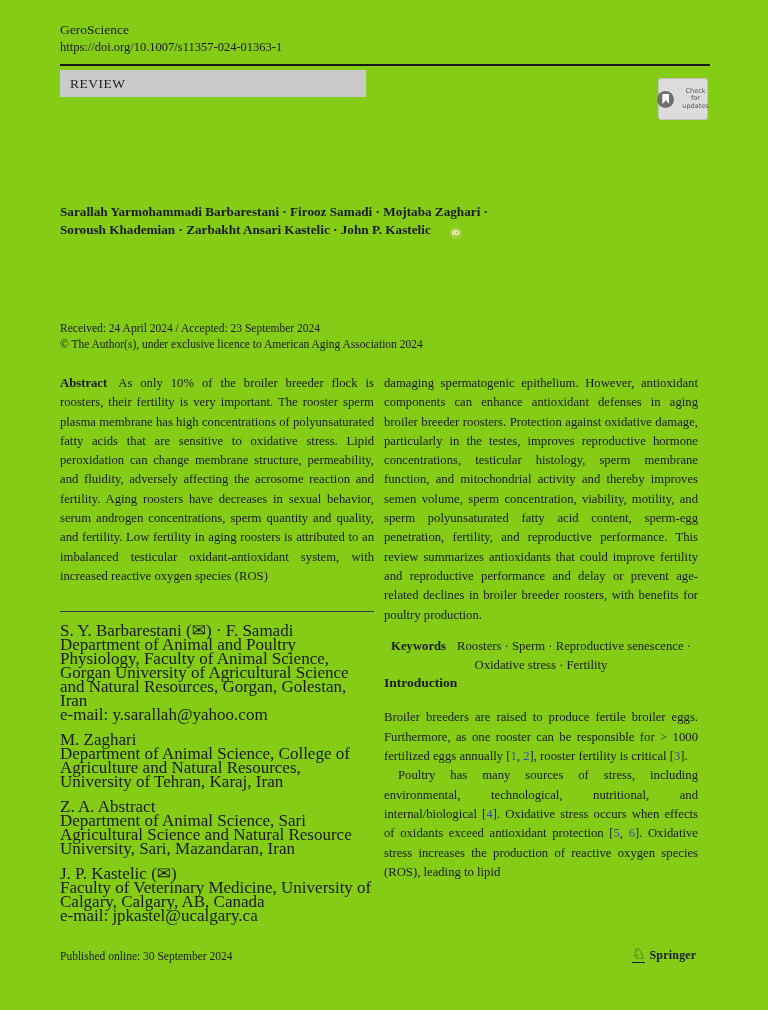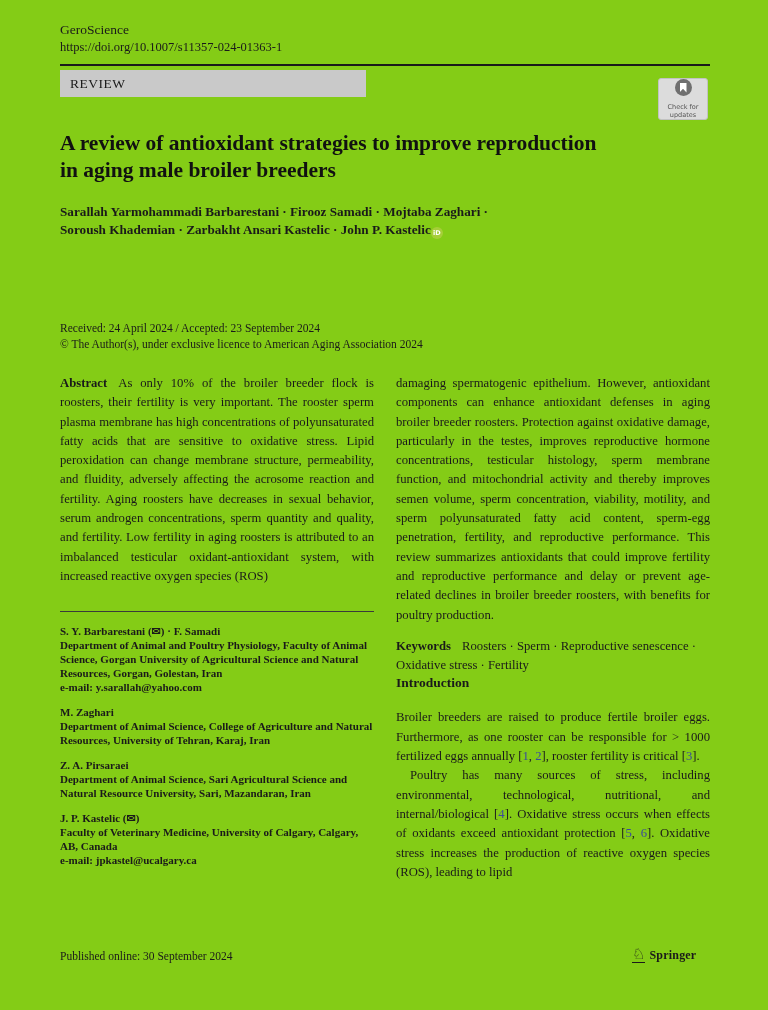--- a/index.html
+++ b/index.html
@@ -21,21 +21,21 @@
   .doi-line { top: 40px; left: 60px; font-size: 12.5px; }
   .top-rule { top: 64px; left: 60px; width: 650px; height: 2px; background: #1a1a1a; }
   .review-bar {
     top: 70px; left: 60px; width: 306px; height: 27px;
     background: #c9c9c9; display: flex; align-items: center;
     padding-left: 10px; font-size: 13.5px; letter-spacing: 0.5px;
   }
   .check-badge {
     top: 78px; left: 658px; width: 50px; height: 42px;
     background: #dcdcdc; border: 1px solid #c2c2c2; border-radius: 3px;
-    display: flex; flex-direction: column; align-items: center;
+    display: flex; flex-direction: row; align-items: center;
     justify-content: center; gap: 8px; cursor: pointer;
   }
   .badge-circle {
     width: 17px; height: 17px; border-radius: 50%; background: #6f6f6f;
     display: flex; align-items: center; justify-content: center; flex: 0 0 auto;
   }
   .bookmark {
     width: 7px; height: 10px; background: #ffffff;
     clip-path: polygon(0 0, 100% 0, 100% 100%, 50% 62%, 0 100%);
   }
@@ -44,39 +44,39 @@
     color: #555; text-align: center; line-height: 7.5px;
   }
 
   
   .title-block { top: 130px; left: 60px; width: 660px; font-size: 21.5px; font-weight: bold; line-height: 27px; color: #111; }
   .authors-block { top: 203px; left: 60px; width: 650px; font-size: 13.2px; font-weight: bold; line-height: 18px; }
   .orcid {
     display: inline-flex; width: 12px; height: 12px; border-radius: 50%;
     background: #a6ce39; color: #fff; align-items: center; justify-content: center;
     font-family: "DejaVu Sans", sans-serif; font-size: 6.5px; font-weight: bold;
-    vertical-align: -1px; margin-left: 0; cursor: pointer;
+    vertical-align: -1px; margin-left: 19px; cursor: pointer;
   }
   .dates-block { top: 320px; left: 60px; width: 650px; font-size: 11.5px; line-height: 16px; }
 
   
-  .columns { top: 374px; left: 60px; width: 650px; display: flex; gap: 22px; }
+  .columns { top: 374px; left: 60px; width: 650px; display: flex; gap: 10px; }
   .col { width: 314px; }
   .body-par { font-size: 12.7px; line-height: 19.3px; text-align: justify; }
   .abstract-label, .keywords-label { font-weight: bold; margin-right: 11px; }
   .abstract-p1 { min-height: 230px; }
   .cite { color: #3b4a9f; }
   .cite[data-interactable="true"] { cursor: pointer; }
 
   .footnote-sep { border: none; border-top: 1px solid #3a3a3a; margin-top: 7px; }
-  .footnotes { padding-top: 12px; font-size: 11px; line-height: 14px; font-weight: bold; }
+  .footnotes { padding-top: 12px; font-size: 17px; line-height: 14px; }
   .fn-block { margin-bottom: 11px; }
   .fn-email { display: block; }
 
-  .keywords-par { margin-top: 12px; font-size: 12.7px; line-height: 19.3px; }
+  .keywords-par { margin-top: 12px; font-size: 12.7px; line-height: 19.3px; text-align: center; }
   .section-heading { font-size: 13.5px; font-weight: bold; }
   .intro-p1 { margin-top: 17px; }
   .intro-p2 { text-indent: 14px; }
 
   
   .published-line { top: 950px; left: 60px; font-size: 11.5px; }
   .springer { top: 947px; left: 632px; display: flex; align-items: center; gap: 4px; }
   .springer-glyph {
     font-family: "DejaVu Sans", sans-serif; font-size: 15px; line-height: 15px;
     border-bottom: 1.5px solid #1a1a1a; padding-bottom: 0px;
@@ -98,24 +98,20 @@
   <div class="abs check-badge" data-interactable="true">
     <span class="badge-circle" data-interactable="false">
       <span class="bookmark" data-interactable="false"></span>
     </span>
     <span class="badge-text" data-interactable="false">
       <span data-interactable="false">Check for</span><br>
       <span data-interactable="false">updates</span>
     </span>
   </div>
 
-  <div class="abs title-block" data-interactable="false">
-    <div data-interactable="false">A review of antioxidant strategies to improve reproduction</div>
-    <div data-interactable="false">in aging male broiler breeders</div>
-  </div>
 
   <div class="abs authors-block" data-interactable="false">
     <div data-interactable="false">Sarallah Yarmohammadi Barbarestani · Firooz Samadi · Mojtaba Zaghari ·</div>
     <div data-interactable="false">
       <span data-interactable="false">Soroush Khademian · Zarbakht Ansari Kastelic · John P. Kastelic</span><span class="orcid" data-interactable="true">iD</span>
     </div>
   </div>
 
   <div class="abs dates-block" data-interactable="false">
     <div data-interactable="false">Received: 24 April 2024 / Accepted: 23 September 2024</div>
@@ -133,21 +129,21 @@
         <div class="fn-block" data-interactable="false">
           <div data-interactable="false">S. Y. Barbarestani (✉) · F. Samadi</div>
           <span data-interactable="false">Department of Animal and Poultry Physiology, Faculty of Animal Science, Gorgan University of Agricultural Science and Natural Resources, Gorgan, Golestan, Iran</span>
           <span class="fn-email" data-interactable="true">e-mail: y.sarallah@yahoo.com</span>
         </div>
         <div class="fn-block" data-interactable="false">
           <div data-interactable="false">M. Zaghari</div>
           <span data-interactable="false">Department of Animal Science, College of Agriculture and Natural Resources, University of Tehran, Karaj, Iran</span>
         </div>
         <div class="fn-block" data-interactable="false">
-          <div data-interactable="false">Z. A. Pirsaraei</div>
+          <div data-interactable="false">Z. A. Abstract</div>
           <span data-interactable="false">Department of Animal Science, Sari Agricultural Science and Natural Resource University, Sari, Mazandaran, Iran</span>
         </div>
         <div class="fn-block" data-interactable="false">
           <div data-interactable="false">J. P. Kastelic (✉)</div>
           <span data-interactable="false">Faculty of Veterinary Medicine, University of Calgary, Calgary, AB, Canada</span>
           <span class="fn-email" data-interactable="true">e-mail: jpkastel@ucalgary.ca</span>
         </div>
       </div>
     </div>
 

